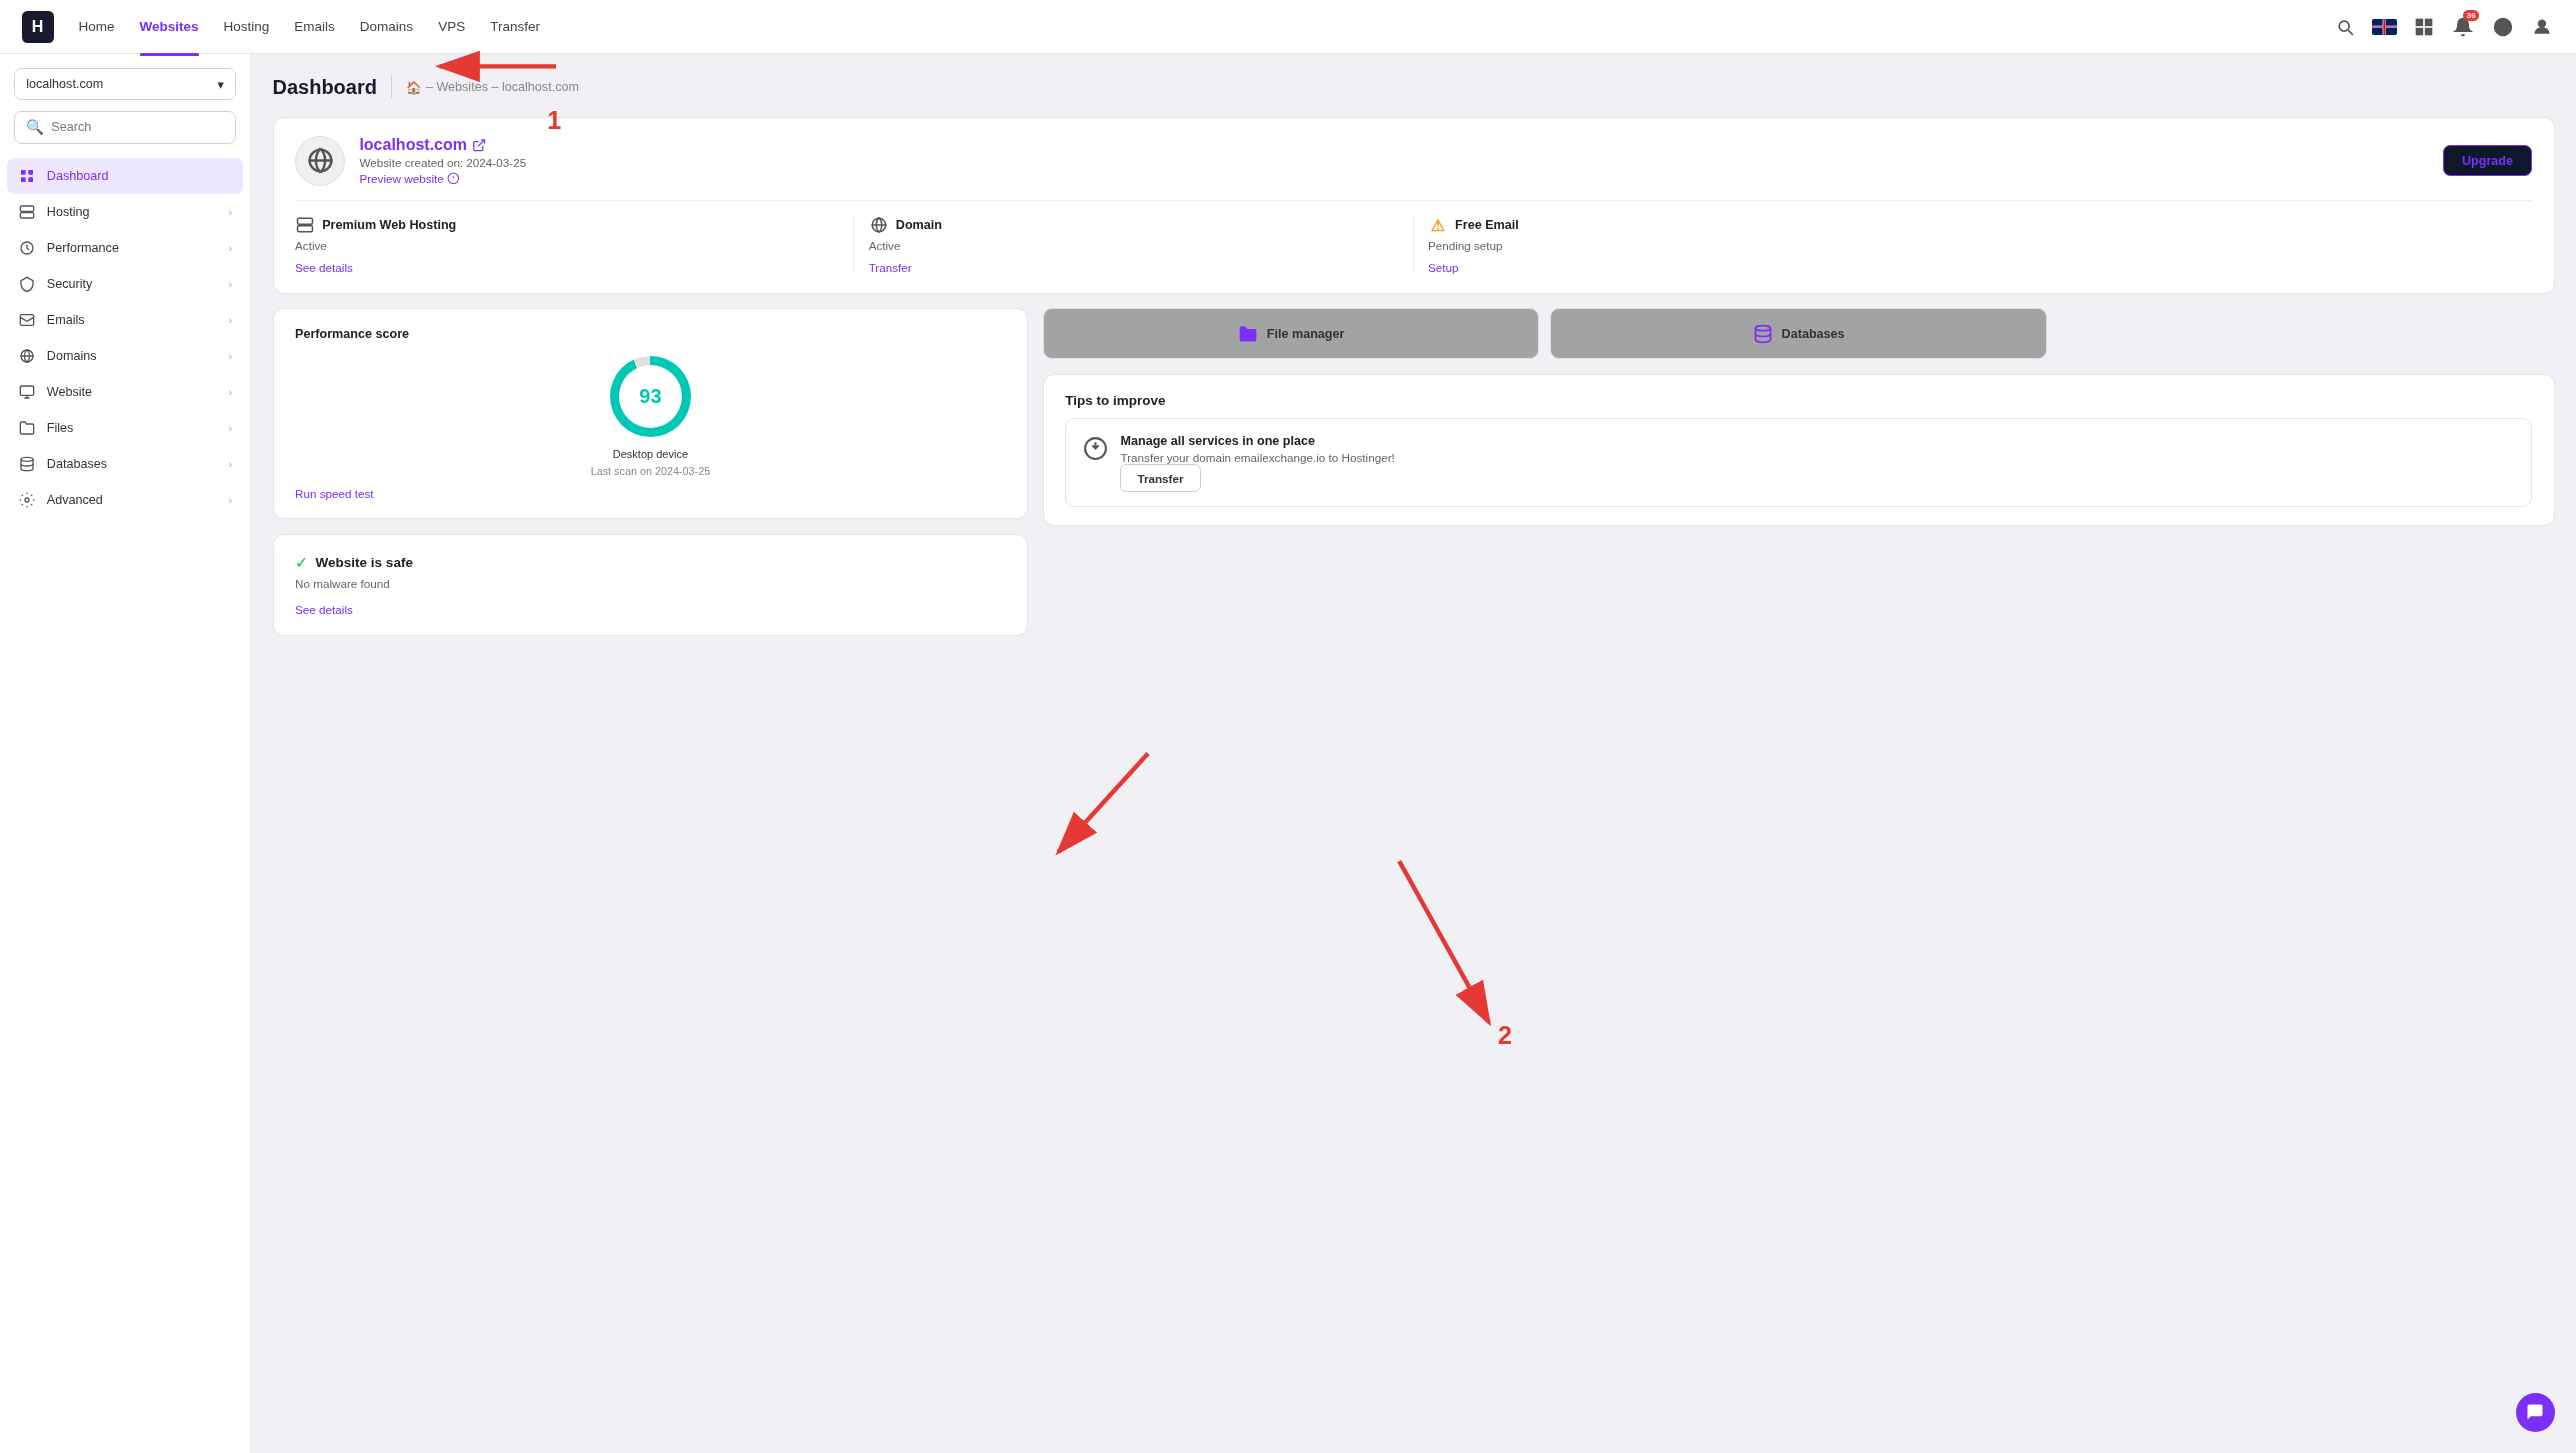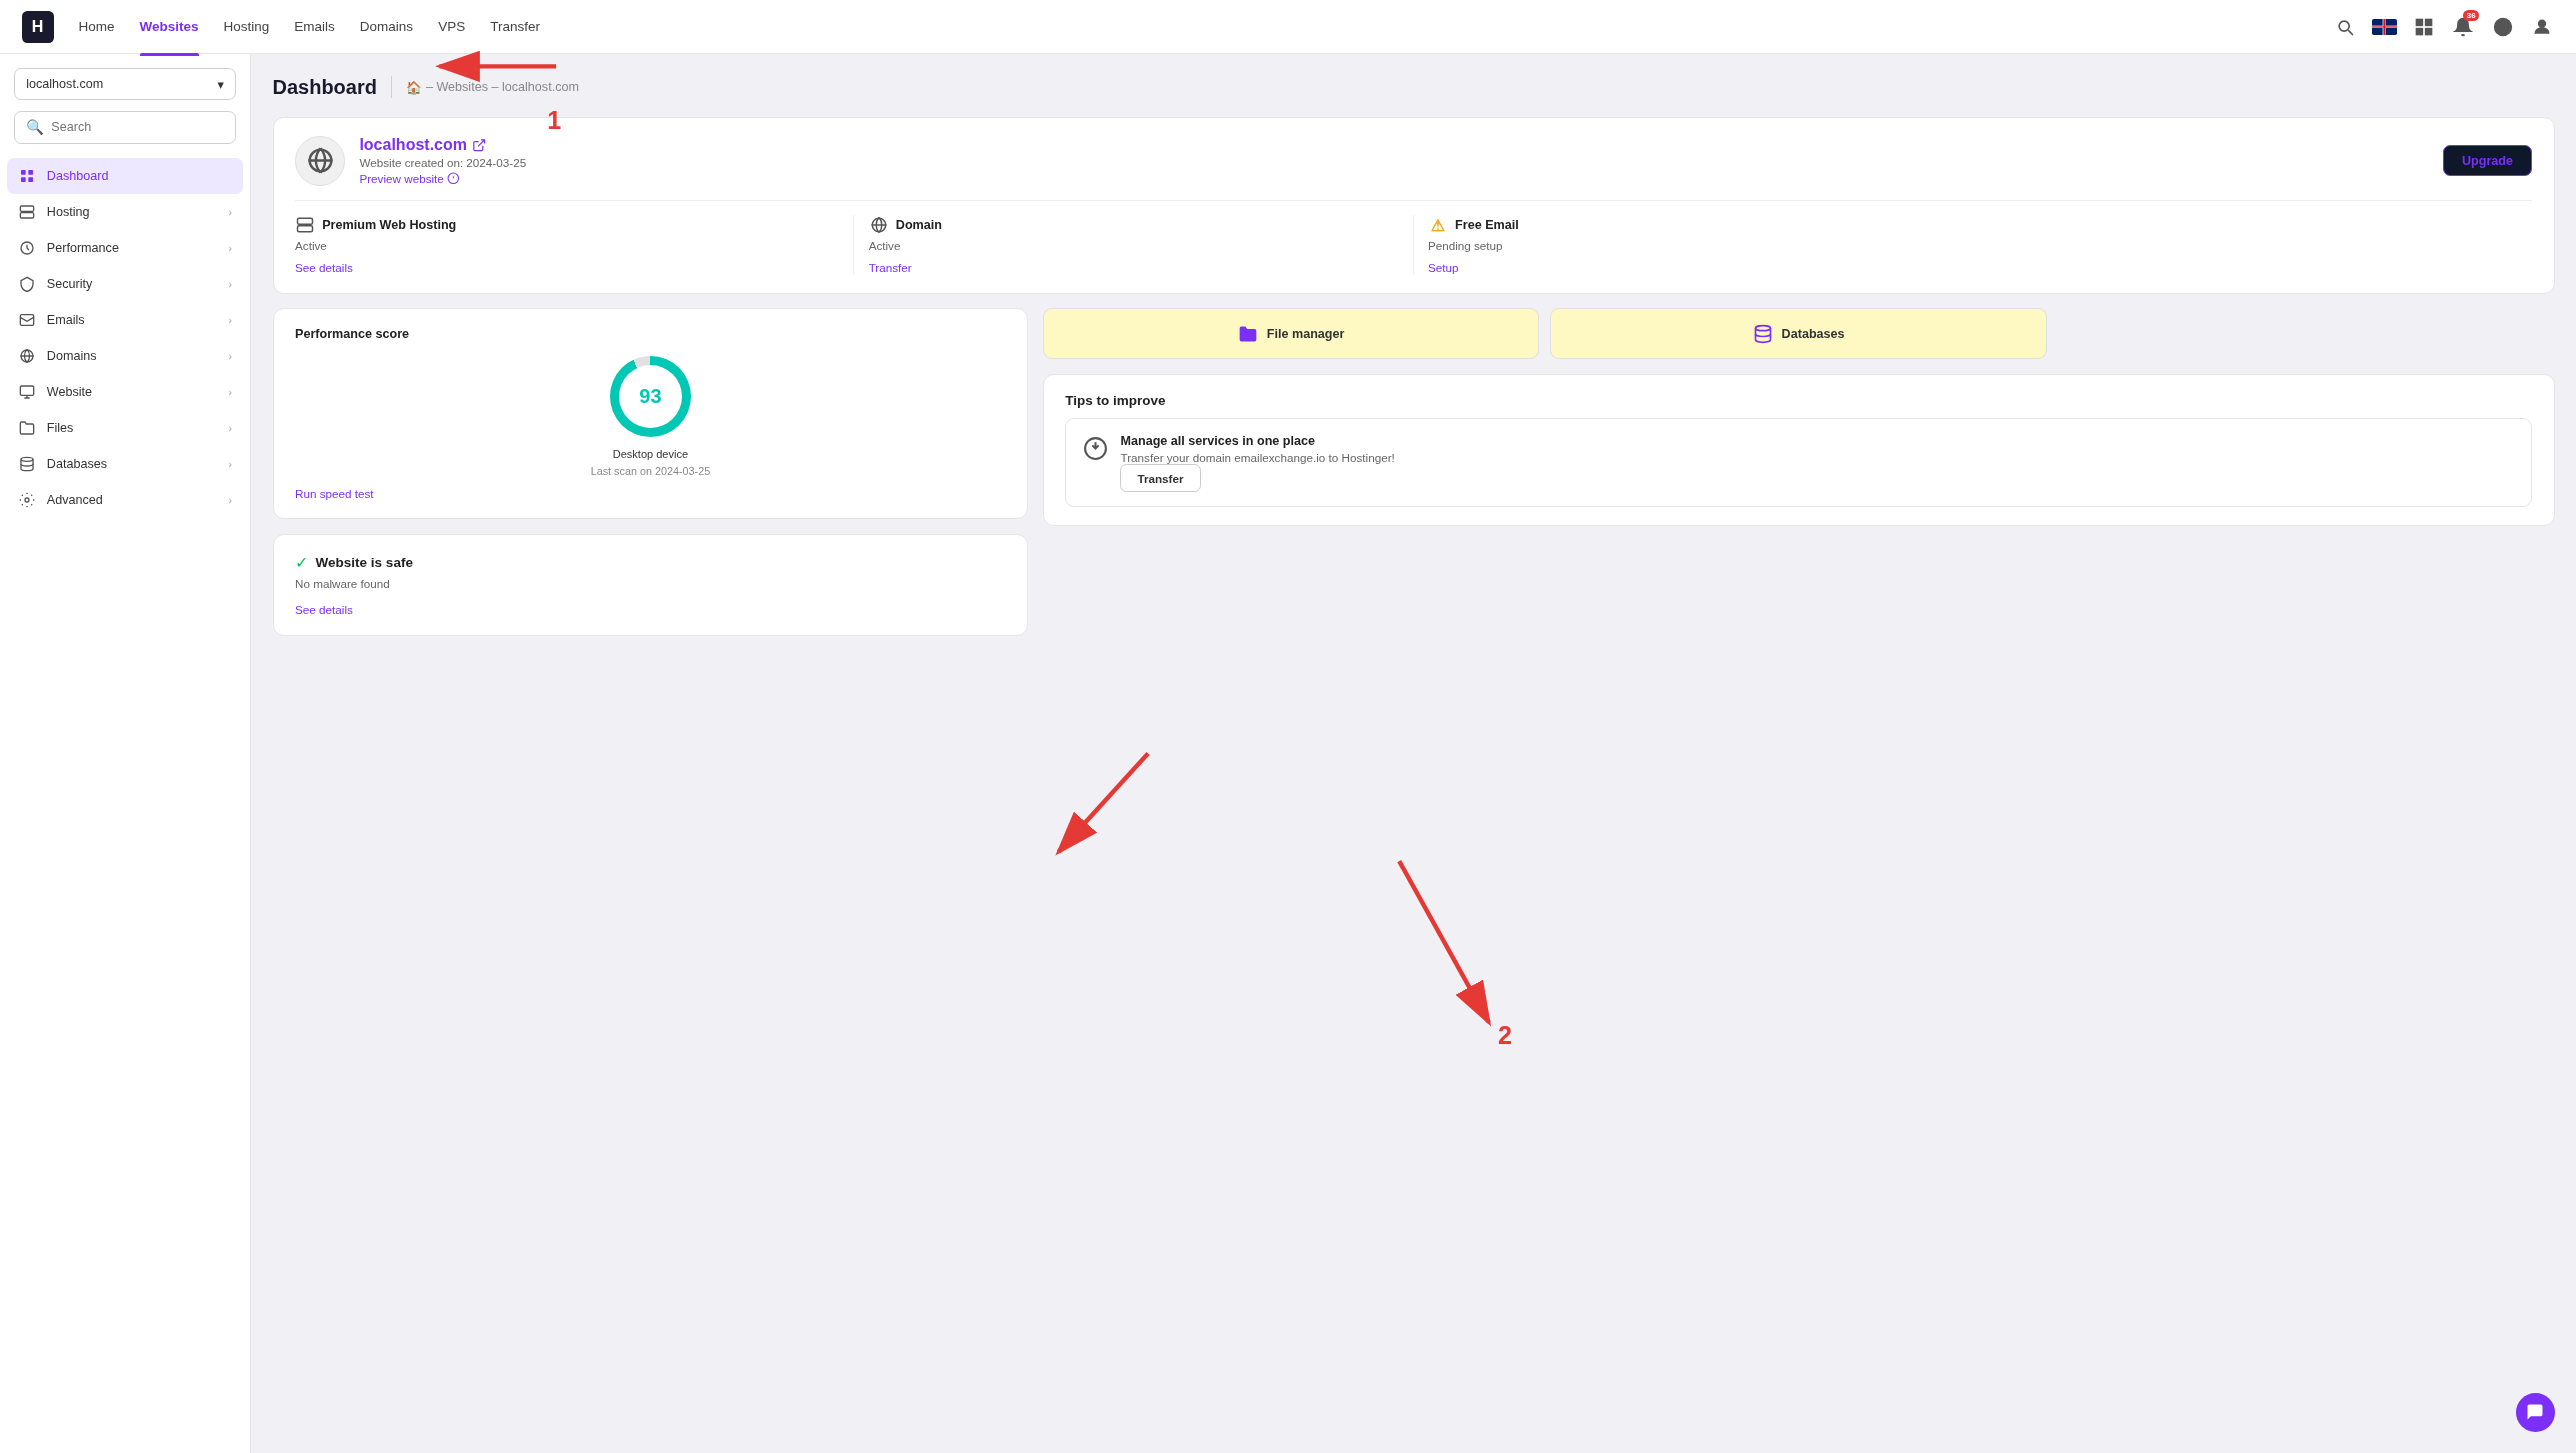--- a/index.html
+++ b/index.html
@@ -158,21 +158,21 @@
     .safe-check { color: #00c853; font-size: 16px; }
     .safe-title { font-size: 13.5px; font-weight: 600; color: #222; }
     .safe-sub { font-size: 11.7px; color: #666; margin-bottom: 10.8px; }
     .safe-link { font-size: 11.7px; color: #7b2ff7; font-weight: 500; cursor: pointer; }
 
     
     .quick-access { display: grid; grid-template-columns: repeat(3, 1fr); gap: 10.8px; }
     .quick-btn {
       border: 0.9px solid #e0e0e0; border-radius: 9px; padding: 14.4px;
       display: flex; align-items: center; justify-content: center; gap: 9px;
-      font-size: 12.6px; font-weight: 600; color: #333; cursor: pointer; background: #fef9c3;
+      font-size: 12.6px; font-weight: 600; color: #333; cursor: pointer; background: #a3a3a3;
     }
     .quick-btn .q-icon { width: 20px; height: 20px; display: flex; align-items: center; justify-content: center; color: #7b2ff7; }
 
     
     .tips-title { font-size: 13.5px; font-weight: 600; color: #222; margin-bottom: 10.8px; }
     .tip-card { border: 0.9px solid #e5e5e5; border-radius: 9px; padding: 14.4px; display: flex; align-items: flex-start; gap: 10.8px; }
     .tip-icon { width: 29px; height: 29px; display: flex; align-items: center; justify-content: center; flex-shrink: 0; font-size: 16px; }
     .tip-content h4 { font-size: 12.6px; font-weight: 600; color: #222; margin-bottom: 3.6px; }
     .tip-content p { font-size: 11.7px; color: #666; margin-bottom: 0; }
     .tip-transfer-btn {

